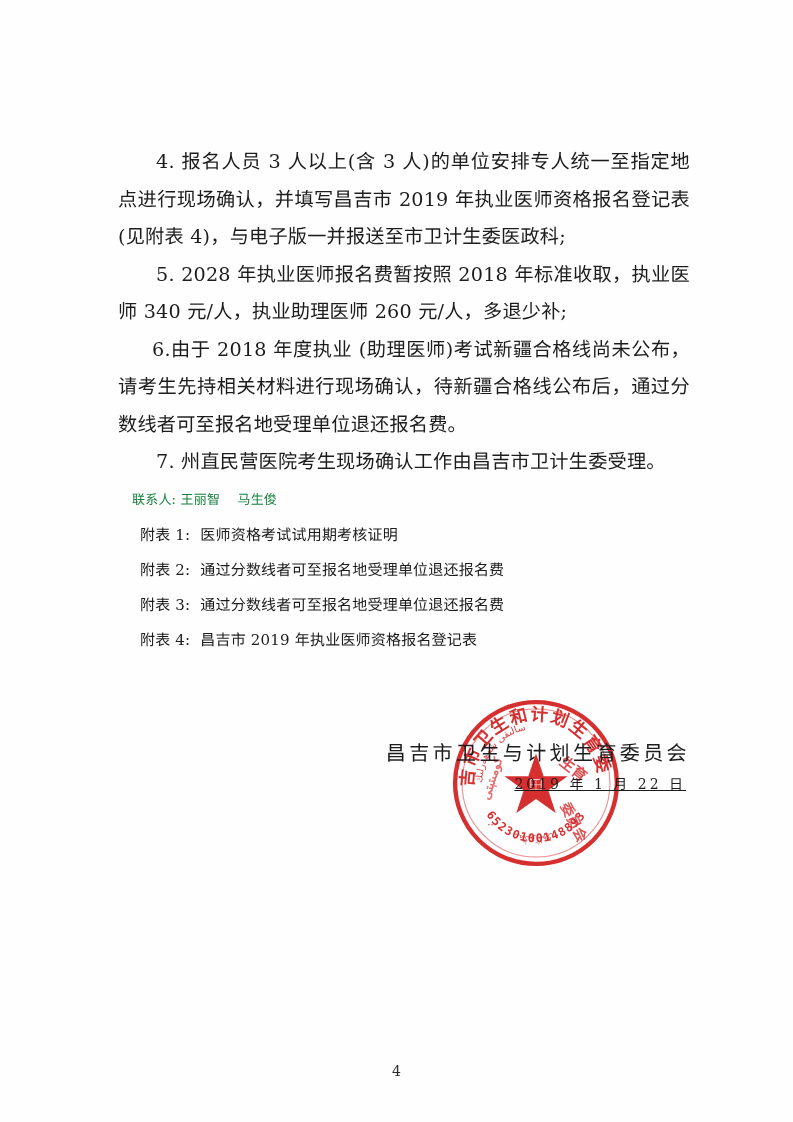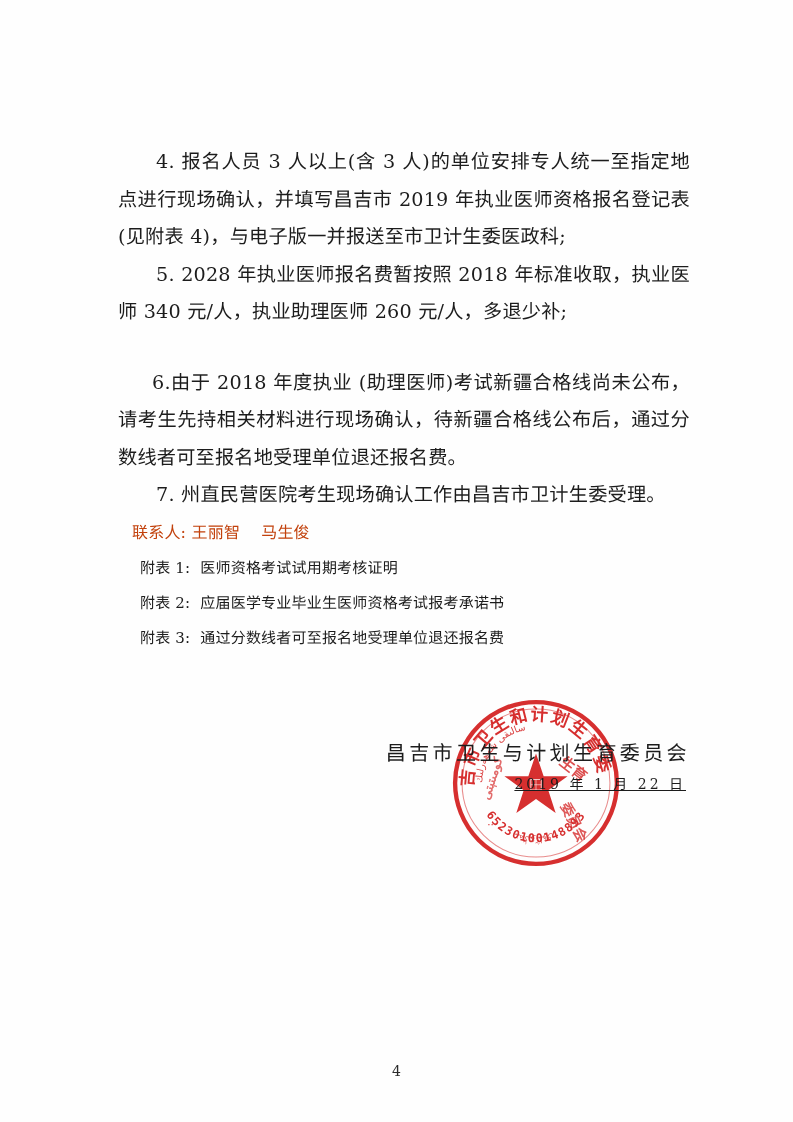--- a/index.html
+++ b/index.html
@@ -42,35 +42,34 @@
     letter-spacing: 0.2px;
     margin: 0 0 0 0;
     color: #1c1c1c;
     font-family: "DejaVu Serif", "Liberation Serif", serif;
   }
   .para.indent {
     text-indent: 38px;
   }
   .para.indent-tight {
     text-indent: 34px;
-    margin-top: 33px;
   }
 
   
   .para.single {
     text-align: center;
     text-align-last: left;
   }
 
   .contact-line {
-    font-size: 16px;
+    font-size: 13px;
     line-height: 37.5px;
     letter-spacing: 0.2px;
     white-space: pre;
-    color: #c2410c;
+    color: #15803d;
     padding-left: 14px;
   }
 
   .attach-line {
     font-size: 15px;
     line-height: 35px;
     letter-spacing: 0.2px;
     white-space: pre;
     color: #1c1c1c;
     padding-left: 22px;
@@ -144,22 +143,23 @@
     <p class="para indent">5. 2028 年执业医师报名费暂按照 2018 年标准收取，执业医师 340 元/人，执业助理医师 260 元/人，多退少补;</p>
 
     <p class="para indent-tight">6.由于 2018 年度执业 (助理医师)考试新疆合格线尚未公布，请考生先持相关材料进行现场确认，待新疆合格线公布后，通过分数线者可至报名地受理单位退还报名费。</p>
 
     <p class="para indent single">7. 州直民营医院考生现场确认工作由昌吉市卫计生委受理。</p>
 
     <div class="contact-line">联系人: 王丽智    马生俊</div>
 
 
     <div class="attach-line">附表 1:  医师资格考试试用期考核证明</div>
-    <div class="attach-line">附表 2:  应届医学专业毕业生医师资格考试报考承诺书</div>
+    <div class="attach-line">附表 2:  通过分数线者可至报名地受理单位退还报名费</div>
     <div class="attach-line">附表 3:  通过分数线者可至报名地受理单位退还报名费</div>
+    <div class="attach-line">附表 4:  昌吉市 2019 年执业医师资格报名登记表</div>
   </div>
 
   <div class="sign-zone">
 
     <div class="seal">
       <svg viewBox="0 0 200 200" xmlns="http://www.w3.org/2000/svg">
         <defs>
           <path id="arcTop" d="M 28,100 A 72,72 0 0 1 172,100"></path>
           <path id="arcTopInner" d="M 38,100 A 62,62 0 0 1 162,100"></path>
           <path id="arcBottom" d="M 32,100 A 68,68 0 0 0 168,100"></path>

